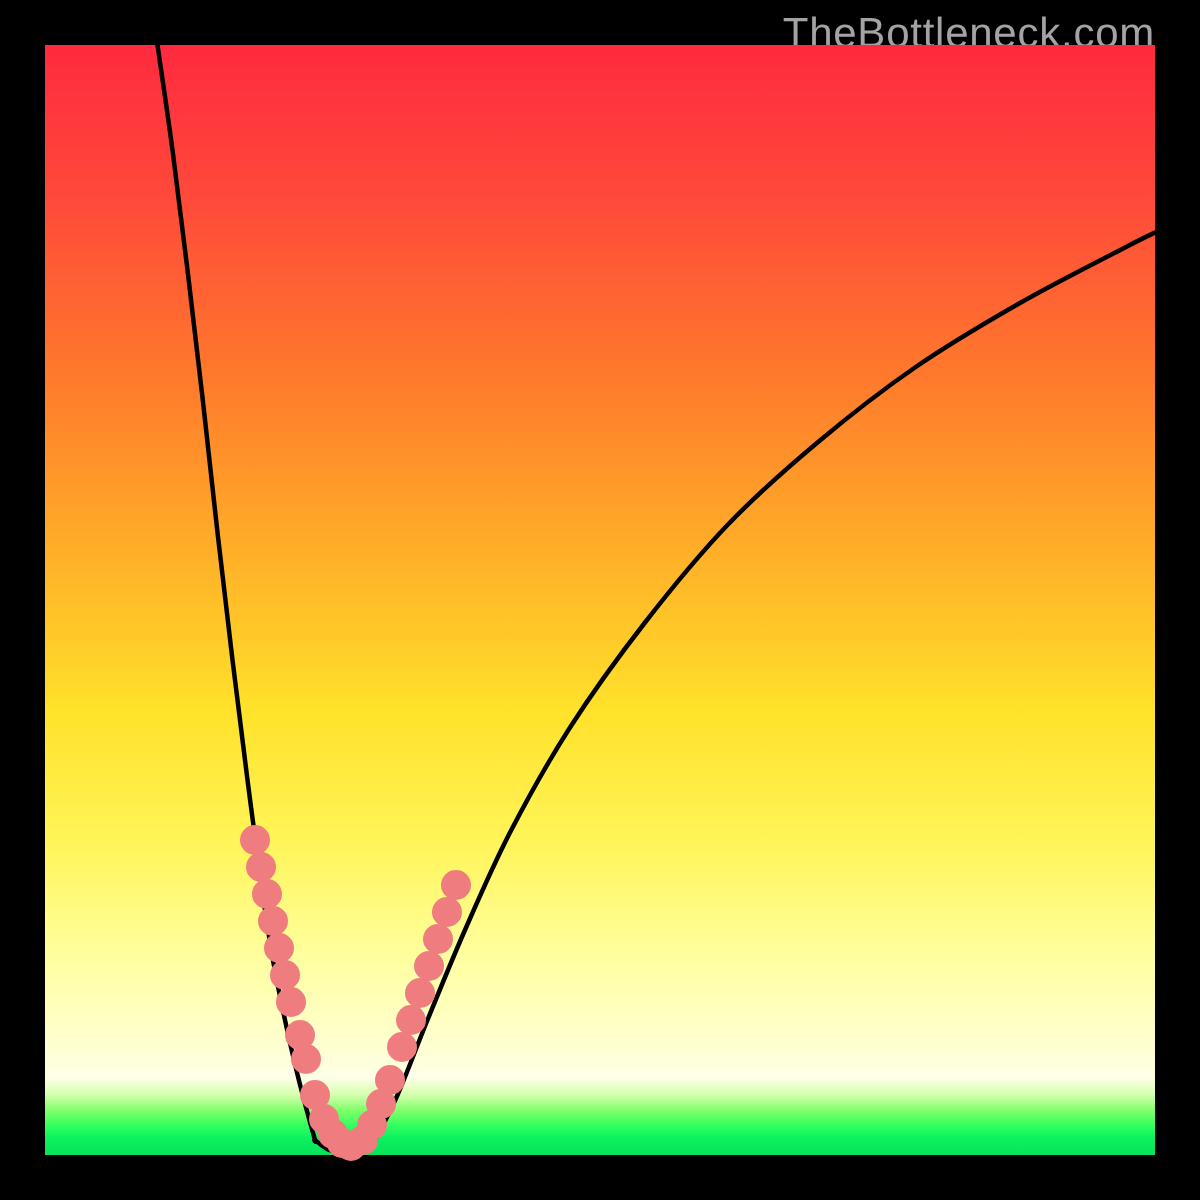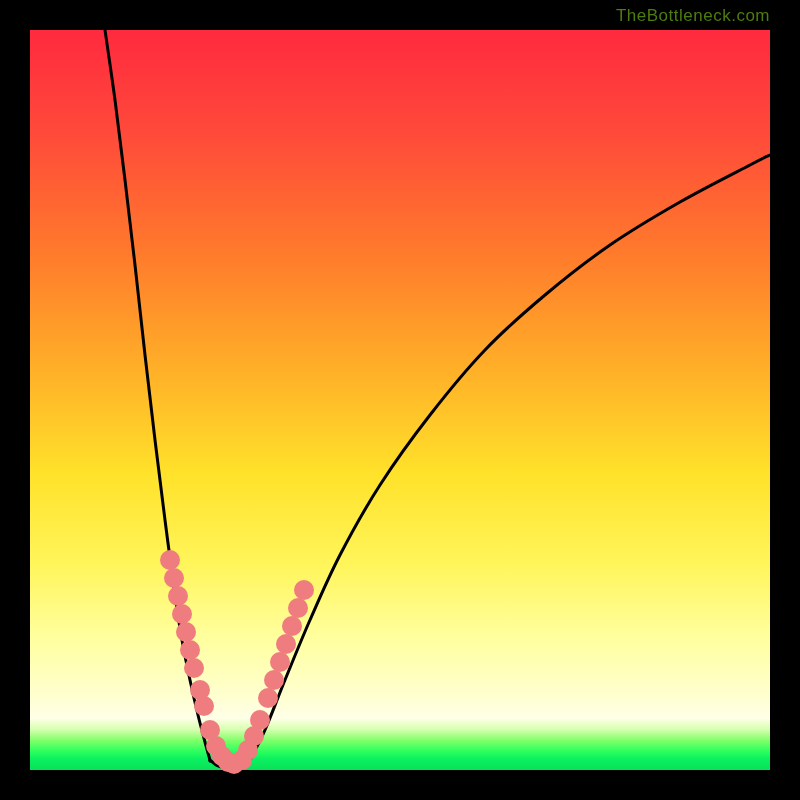--- a/index.html
+++ b/index.html
@@ -38,22 +38,22 @@
       #7fff6a 96%,
       #2bff5e 97.5%,
       #0cf060 98.5%,
       #08e258 100%
     );
   }
   .watermark {
     position: absolute;
     right: 30px;
     top: 6px;
-    color: #4d7c0f;
-    font-size: 17px;
+    color: #a3a3a3;
+    font-size: 28px;
     letter-spacing: 0.5px;
     font-weight: 400;
   }
   svg.curves {
     position: absolute;
     left: 0;
     top: 0;
     width: 740px;
     height: 740px;
     overflow: visible;

